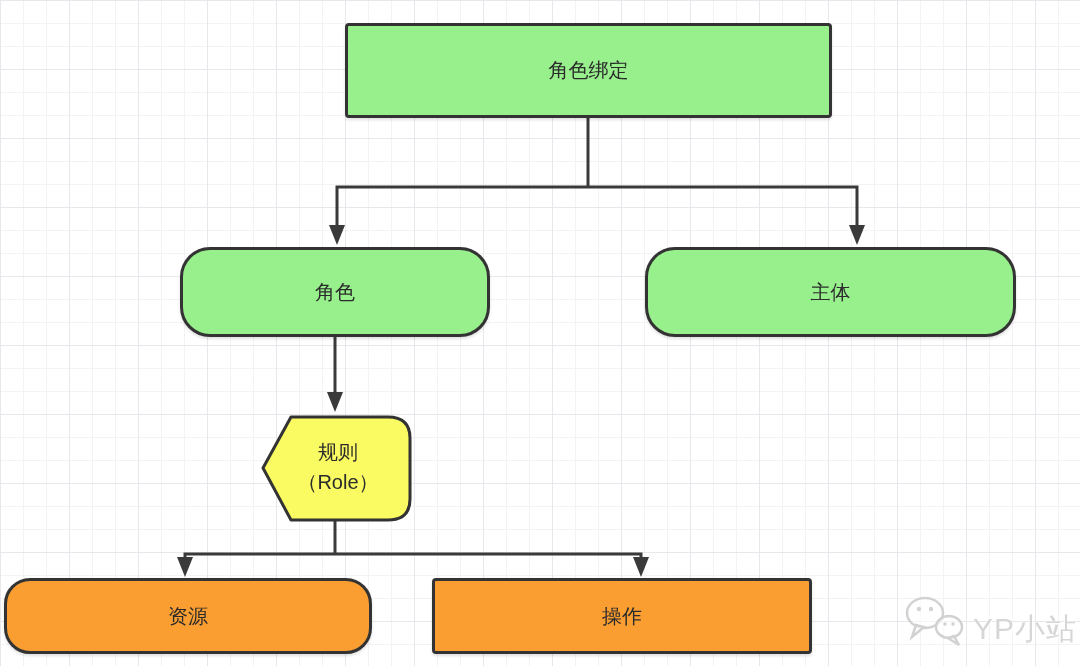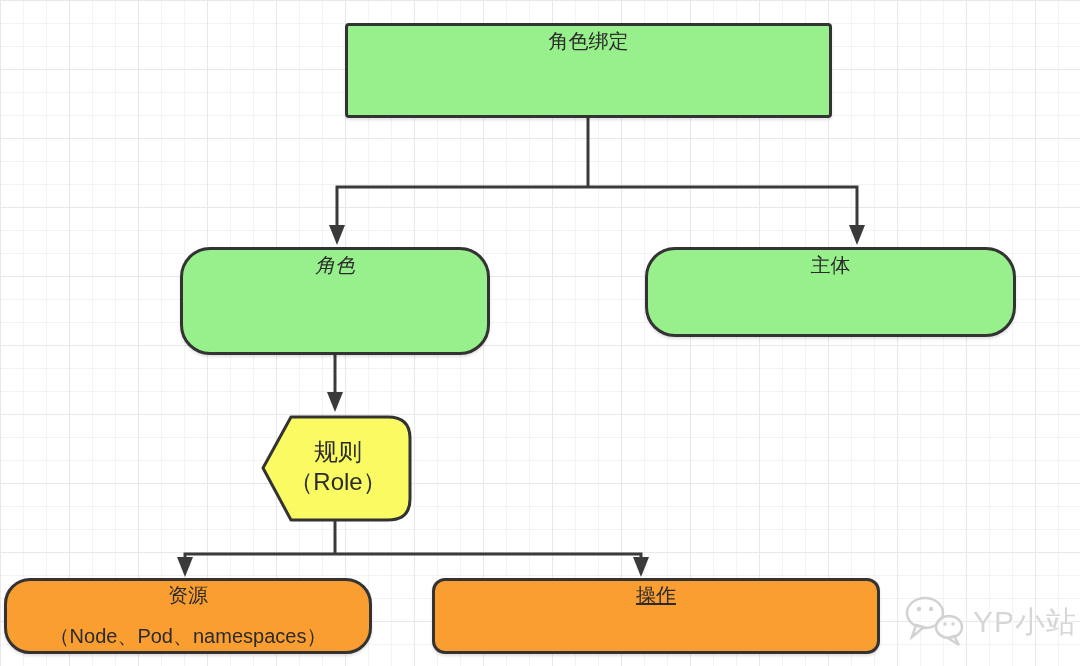--- a/index.html
+++ b/index.html
@@ -13,31 +13,31 @@
       linear-gradient(#f3f3f6 1px, transparent 1px),
       linear-gradient(90deg, #f3f3f6 1px, transparent 1px);
     background-size:69px 69px,69px 69px,23px 23px,23px 23px;
   }
   svg.overlay{position:absolute;left:0;top:0;width:1080px;height:666px;}
   .edge{stroke:#3a3a3a;stroke-width:3;fill:none;}
   .arrowhead{fill:#3a3a3a;stroke:none;}
   .shape-outline{stroke:#333333;stroke-width:3;stroke-linejoin:round;}
   .node{
     position:absolute;box-sizing:border-box;border:3px solid #333333;
-    display:flex;flex-direction:column;align-items:center;justify-content:space-between;
+    display:flex;flex-direction:row;align-items:center;justify-content:center;
     text-align:center;color:#2b2b2b;line-height:31px;font-size:20px;
     box-shadow:0 2px 3px rgba(0,0,0,0.12);
   }
   .node .t1,.node .t2{white-space:nowrap;}
   .floating-label{
     position:absolute;display:flex;flex-direction:column;align-items:center;
-    text-align:center;color:#2b2b2b;line-height:30px;font-size:24px;
+    text-align:center;color:#2b2b2b;line-height:30px;font-size:20px;
   }
   .watermark{
-    position:absolute;left:903px;top:594px;display:flex;align-items:center;gap:8px;
+    position:absolute;left:903px;top:594px;display:flex;align-items:flex-end;gap:8px;
     color:#d6d6d6;font-size:30px;letter-spacing:1px;
     text-shadow:1px 1px 0 rgba(255,255,255,0.95), -1px -1px 0 rgba(255,255,255,0.6);
     user-select:none;
   }
 </style>
 </head>
 <body>
 
 <div class="canvas">
 
@@ -56,39 +56,38 @@
     <polygon class="arrowhead" points="177,557 193,557 185,577"></polygon>
     <polygon class="arrowhead" points="633,557 649,557 641,577"></polygon>
 
     <path class="shape-outline" d="M291 417 L263 468 L291 520 L388 520 Q410 520 410 499 L410 438 Q410 417 388 417 Z" style="fill: rgb(250, 250, 98);"></path>
   </svg>
 
   <div class="node" style="left: 345px; top: 23px; width: 487px; height: 95px; border-radius: 4px; background-color: rgb(151, 240, 140);">
     <div class="t1">角色绑定</div>
   </div>
 
-  <div class="node" style="left: 180px; top: 247px; width: 310px; height: 108px; border-radius: 30px; background-color: rgb(151, 240, 140); font-style: italic;">
+  <div class="node" style="left: 180px; top: 247px; width: 310px; height: 90px; border-radius: 30px; background-color: rgb(151, 240, 140);">
     <div class="t1">角色</div>
   </div>
 
   <div class="node" style="left: 645px; top: 247px; width: 371px; height: 90px; border-radius: 30px; background-color: rgb(151, 240, 140);">
     <div class="t1">主体</div>
   </div>
 
   <div class="floating-label" style="left:272px;top:437px;width:132px;">
     <div class="t1">规则</div>
     <div class="t2">（Role）</div>
   </div>
 
   <div class="node" style="left: 4px; top: 578px; width: 368px; height: 76px; border-radius: 26px; line-height: 29px; background-color: rgb(250, 158, 50);">
     <div class="t1">资源</div>
-    <div class="t2">（Node、Pod、namespaces）</div>
   </div>
 
-  <div class="node" style="left: 432px; top: 578px; width: 448px; height: 76px; border-radius: 13px; line-height: 29px; background-color: rgb(250, 158, 50); text-decoration: underline;">
+  <div class="node" style="left: 432px; top: 578px; width: 380px; height: 76px; border-radius: 4px; line-height: 29px; background-color: rgb(250, 158, 50);">
     <div class="t1">操作</div>
   </div>
 
   <div class="watermark">
     <svg width="62" height="56" viewBox="0 0 62 56">
       <g stroke="#d2d2d2" stroke-width="2.5" fill="rgba(255,255,255,0.55)">
         <ellipse cx="22" cy="19" rx="18" ry="15"></ellipse>
         <path d="M13 31 L9 43 L21 33 Z" fill="rgba(255,255,255,0.55)"></path>
         <ellipse cx="46" cy="33" rx="13" ry="11"></ellipse>
         <path d="M51 42 L56 51 L45 44 Z" fill="rgba(255,255,255,0.55)"></path>

